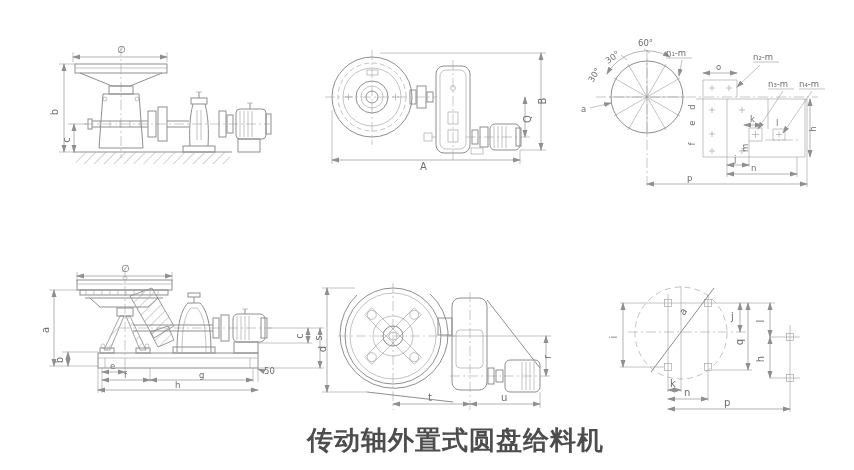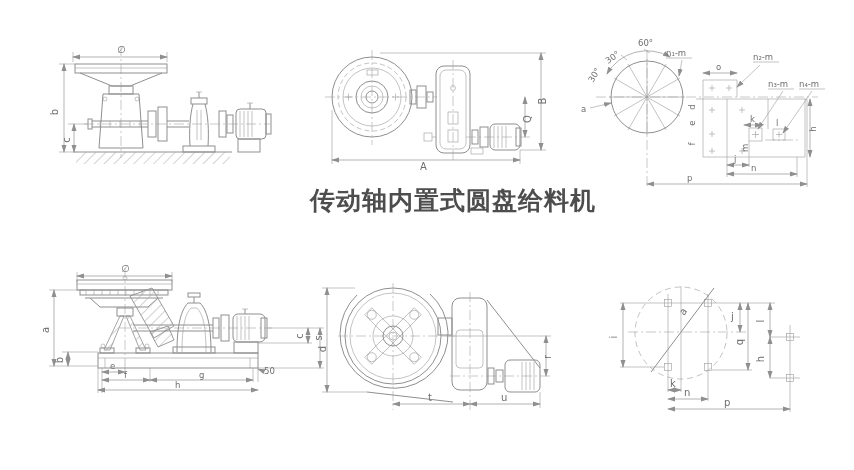--- a/index.html
+++ b/index.html
@@ -357,14 +357,14 @@
     <line class="tn" x1="790" y1="390" x2="790" y2="412"></line>
     <line class="dm" x1="668" y1="390" x2="681" y2="390" marker-start="url(#aS)" marker-end="url(#aE)"></line>
     <text class="lbl" x="670" y="387">k</text>
     <line class="dm" x1="668" y1="399" x2="708" y2="399" marker-start="url(#aS)" marker-end="url(#aE)"></line>
     <text class="lbl" x="684" y="396">n</text>
     <line class="dm" x1="668" y1="409" x2="790" y2="409" marker-start="url(#aS)" marker-end="url(#aE)"></line>
     <text class="lbl" x="724" y="406">p</text>
   </g>
 </svg>
 
-<div class="caption" style="left:310px;top:184px;">传动轴内置式圆盘给料机</div>
+<div class="caption" style="left:307px;top:423px;font-size:26px;">传动轴外置式圆盘给料机</div>
 </div>
 
 </body></html>

